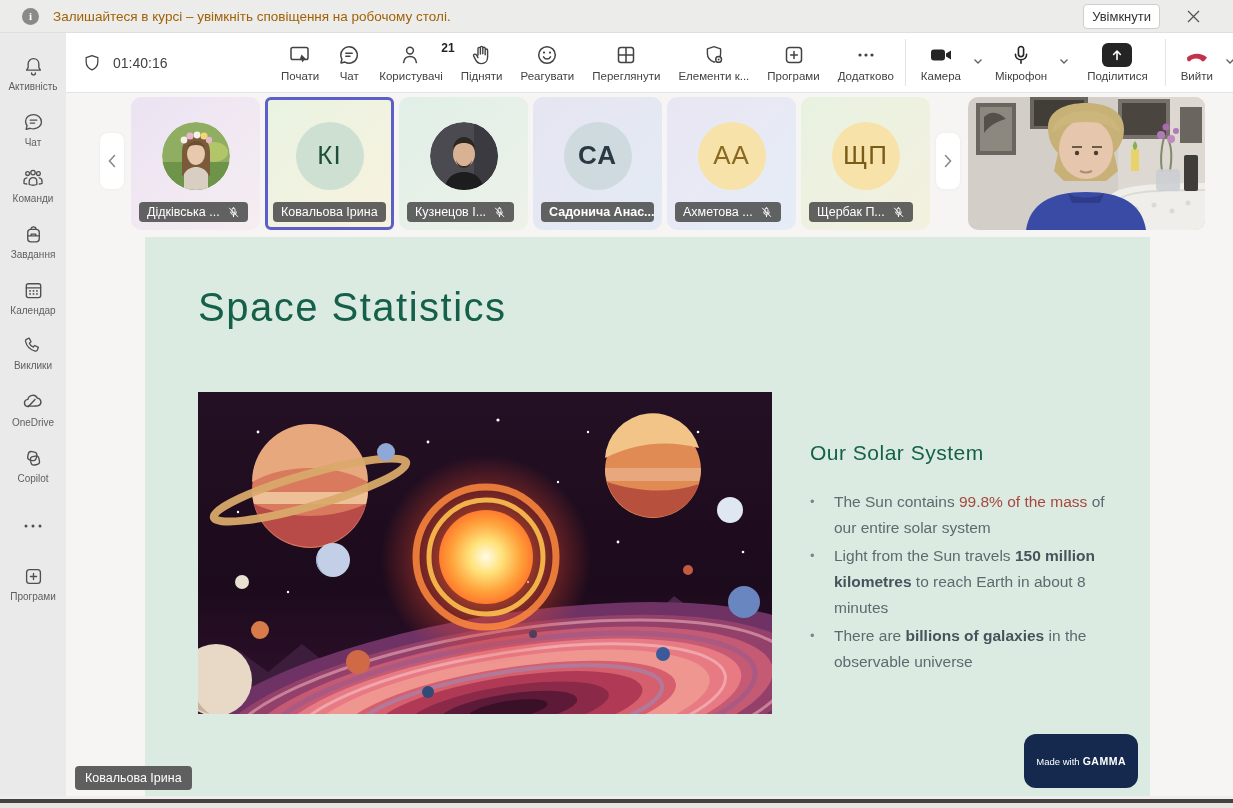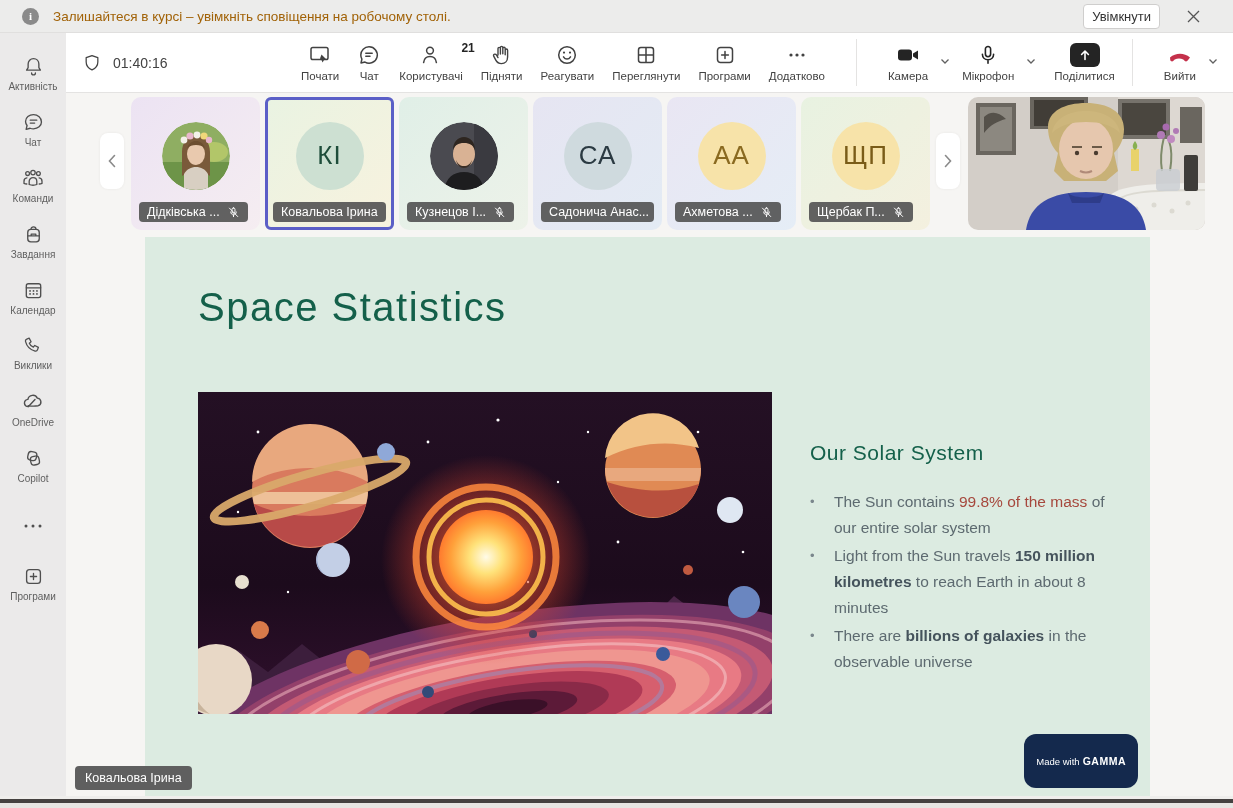--- a/index.html
+++ b/index.html
@@ -35,21 +35,21 @@
     border-bottom:1px solid #e4e3e2; display:flex; align-items:center; }
   .tb-left { display:flex; align-items:center; padding-left:16px; width:208px; flex:0 0 auto; }
   .timer { font-size:14px; color:#424242; margin-left:11px; }
   .tb-center { flex:1; display:flex; justify-content:center; gap:4px; }
   .tb-btn { display:flex; flex-direction:column; align-items:center; justify-content:center;
     padding:4px 7px; color:#424242; cursor:pointer; position:relative; }
   .tb-btn .lbl { font-size:11.5px; margin-top:3px; white-space:nowrap; color:#424242; }
   .count { position:absolute; top:2px; right:-5px; font-size:12px; font-weight:bold; color:#242424; }
   .tb-right { display:flex; align-items:flex-start; padding-right:10px; flex:0 0 auto; }
   .tb-group { display:flex; align-items:flex-start; }
-  .sep-l { border-left:1px solid #e4e3e2; margin-left:4px; padding-left:24px; }
+  .sep-l { border-left:1px solid #e4e3e2; margin-left:4px; padding-left:8px; }
   .chev-btn { margin-top:16px; color:#616161; cursor:pointer; padding:0 4px; }
   .share-icon-box { width:30px; height:24px; background:#242424; border-radius:6px;
     display:flex; align-items:center; justify-content:center; }
 
   
   .stage { position:absolute; left:0; top:60px; width:1167px; height:715px; background:#f6f5f3; }
 
   
   .strip-nav { position:absolute; top:40px; width:24px; height:56px; background:#fff;
     border-radius:8px; display:flex; align-items:center; justify-content:center; color:#8a8a8a;
@@ -265,20 +265,31 @@
         <span class="lbl">Реагувати</span>
       </div>
       <div class="tb-btn">
         <span>
             <svg width="24" height="24" viewBox="0 0 24 24" fill="none" stroke="#424242" stroke-width="1.5">
               <rect x="4.5" y="4.5" width="15" height="15" rx="2.4"></rect>
               <path d="M12 4.5v15M4.5 12h15"></path>
             </svg>
           </span>
         <span class="lbl">Переглянути</span>
+      </div>
+      <div class="tb-btn">
+        <span>
+            <svg width="24" height="24" viewBox="0 0 24 24" fill="none" stroke="#424242" stroke-width="1.4" stroke-linejoin="round">
+              <path d="M12 3.6 18.6 5.8v4.8c0 1.4-.3 2.6-.8 3.7M12 3.6 5.4 5.8v4.8c0 4.2 2.8 7.1 6.6 8.6.5-.2 1-.4 1.4-.7"></path>
+              <circle cx="16.6" cy="16.4" r="2.9"></circle>
+              <circle cx="16.6" cy="16.4" r="1" fill="#424242" stroke="none"></circle>
+              <path d="M16.6 12.9v1M16.6 18.9v1M13.1 16.4h1M19.1 16.4h1M14.2 13.9l.7.7M18.3 18.2l.7.7M19 13.9l-.7.7M14.9 18.2l-.7.7" stroke-width="1.1"></path>
+            </svg>
+          </span>
+        <span class="lbl">Елементи к...</span>
       </div>
       <div class="tb-btn">
         <span>
             <svg width="24" height="24" viewBox="0 0 24 24" fill="none" stroke="#424242" stroke-width="1.5" stroke-linecap="round">
               <rect x="4.5" y="4.5" width="15" height="15" rx="3"></rect>
               <path d="M12 8.6v6.8M8.6 12h6.8"></path>
             </svg>
           </span>
         <span class="lbl">Програми</span>
       </div>
@@ -430,21 +441,21 @@
           <span>
               <svg width="13" height="13" viewBox="0 0 16 16" fill="none" stroke="#fff" stroke-width="1.2" stroke-linecap="round">
                 <path d="M8 2.3a1.8 1.8 0 0 1 1.8 1.8v3a1.8 1.8 0 0 1-3.6 0v-3A1.8 1.8 0 0 1 8 2.3Z"></path>
                 <path d="M4.6 7.3c0 2.1 1.5 3.6 3.4 3.6s3.4-1.5 3.4-3.6M8 10.9v2.2"></path>
                 <path d="M3 2.6 13.2 13"></path>
               </svg>
             </span>
         </div>
       </div>
 
-      <div class="tile" style="background:linear-gradient(135deg,#e6e5f2,#e3ebf4);">
+      <div class="tile" style="background:linear-gradient(135deg,#e6e5f2,#e3ebf4);font-weight:bold;">
         <div class="avatar" style="background:#cfdade;">
           <span class="initials" style="color:#2b3a42;">СА</span>
         </div>
         <div class="tile-label">
           <span>Садонича Анас...</span>
         </div>
       </div>
 
       <div class="tile" style="background:linear-gradient(135deg,#e9e6f3,#e5edf6);">
         <div class="avatar" style="background:#f7e3a9;">

